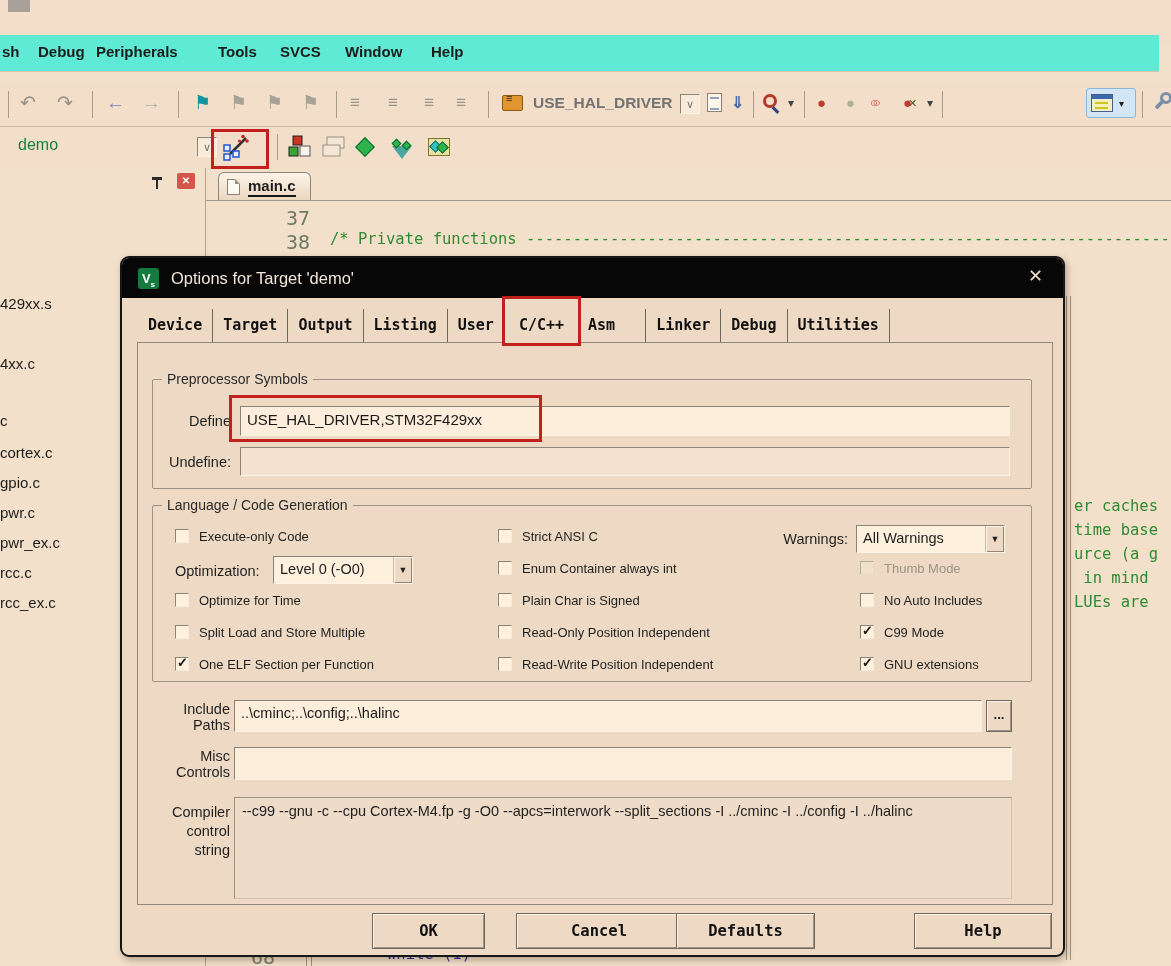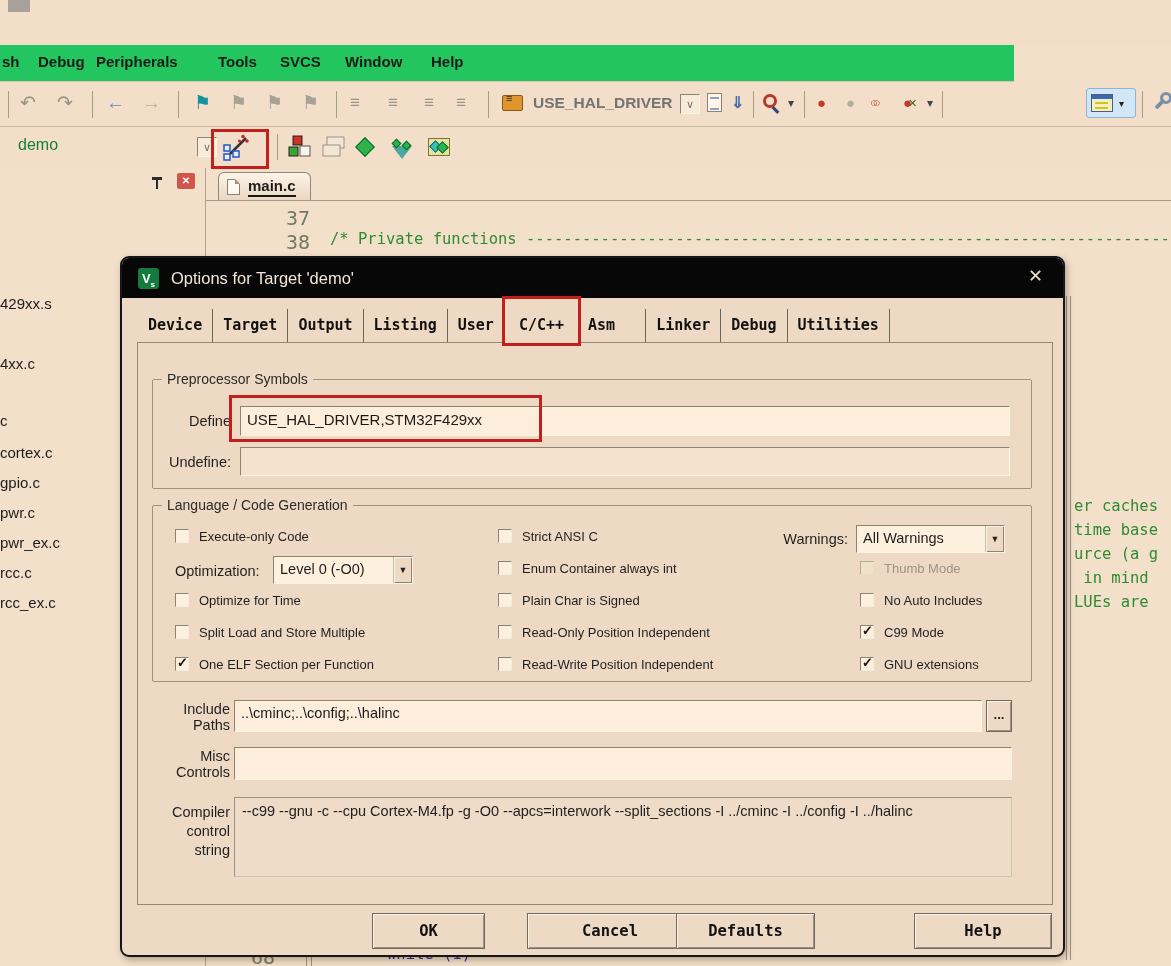--- a/index.html
+++ b/index.html
@@ -2,21 +2,21 @@
 <html><head>
 <meta charset="utf-8">
 <style>
 *{margin:0;padding:0;box-sizing:border-box}
 html,body{width:1171px;height:966px;overflow:hidden}
 body{font-family:"Liberation Sans",sans-serif;background:#f3e0ca;position:relative;color:#1d1d1d}
 
 #titlebar{position:absolute;left:0;top:0;width:1171px;height:45px;background:#f3dfc9}
 #title-chip{position:absolute;left:8px;top:0;width:22px;height:12px;background:#a8a199}
 #title-text{position:absolute;left:0;top:13px;font-size:19px;color:#8d8072}
-#menubar{position:absolute;left:0;top:45px;width:1014px;height:37px;background:#22c55e;border-bottom:1px solid #d8c5b0}
+#menubar{position:absolute;left:0;top:35px;width:1159px;height:37px;background:#5eead4;border-bottom:1px solid #d8c5b0}
 .menu-item{position:absolute;top:8px;font-size:15px;font-weight:600;color:#1c1c1c}
 #toolbar1{position:absolute;left:0;top:82px;width:1171px;height:45px;background:#f3dfc9;border-bottom:1px solid #cbb8a3}
 #toolbar2{position:absolute;left:0;top:127px;width:1171px;height:41px;background:#f3dfc9}
 .sep{position:absolute;width:1px;height:27px;background:#a59d8e;top:9px}
 .sep2{position:absolute;width:1px;height:26px;background:#a59d8e;top:7px}
 .tbi{position:absolute;top:6px;font-size:19px;line-height:30px;color:#9a938a}
 
 .book-ic{position:absolute;width:21px;height:16px;background:#e0952f;border:1px solid #8a5a10;border-radius:2px;top:13px}
 .book-ic::after{content:"≡";position:absolute;left:3px;top:-4px;font-size:11px;color:#2b2b2b}
 .page-ic{position:absolute;width:15px;height:19px;background:#fbf5ea;border:1px solid #8a8276;top:11px}
@@ -288,19 +288,19 @@
     <div>Misc</div>
       <div>Controls</div>
   </div>
   <div class="field" style="left:112px;top:489px;width:778px;height:33px"></div>
 
   <div class="flabel r" style="left:40px;top:545px;width:68px;line-height:19px">
     <div>Compiler</div>
       <div>control</div>
       <div>string</div>
   </div>
-  <div class="robox" style="left:112px;top:539px;width:778px;height:80px">--c99 --gnu -c --cpu Cortex-M4.fp -g -O0 --apcs=interwork --split_sections -I ../cminc -I ../config -I ../halinc</div>
+  <div class="robox" style="left:112px;top:539px;width:778px;height:102px">--c99 --gnu -c --cpu Cortex-M4.fp -g -O0 --apcs=interwork --split_sections -I ../cminc -I ../config -I ../halinc</div>
 
   <div class="btn" style="left:250px;top:655px;width:113px">OK</div>
-  <div class="btn" style="left:405px;top:655px;width:166px">Cancel</div>
+  <div class="btn" style="left:394px;top:655px;width:166px">Cancel</div>
   <div class="btn" style="left:554px;top:655px;width:139px">Defaults</div>
   <div class="btn" style="left:792px;top:655px;width:138px">Help</div>
 </div>
 
 </body></html>

